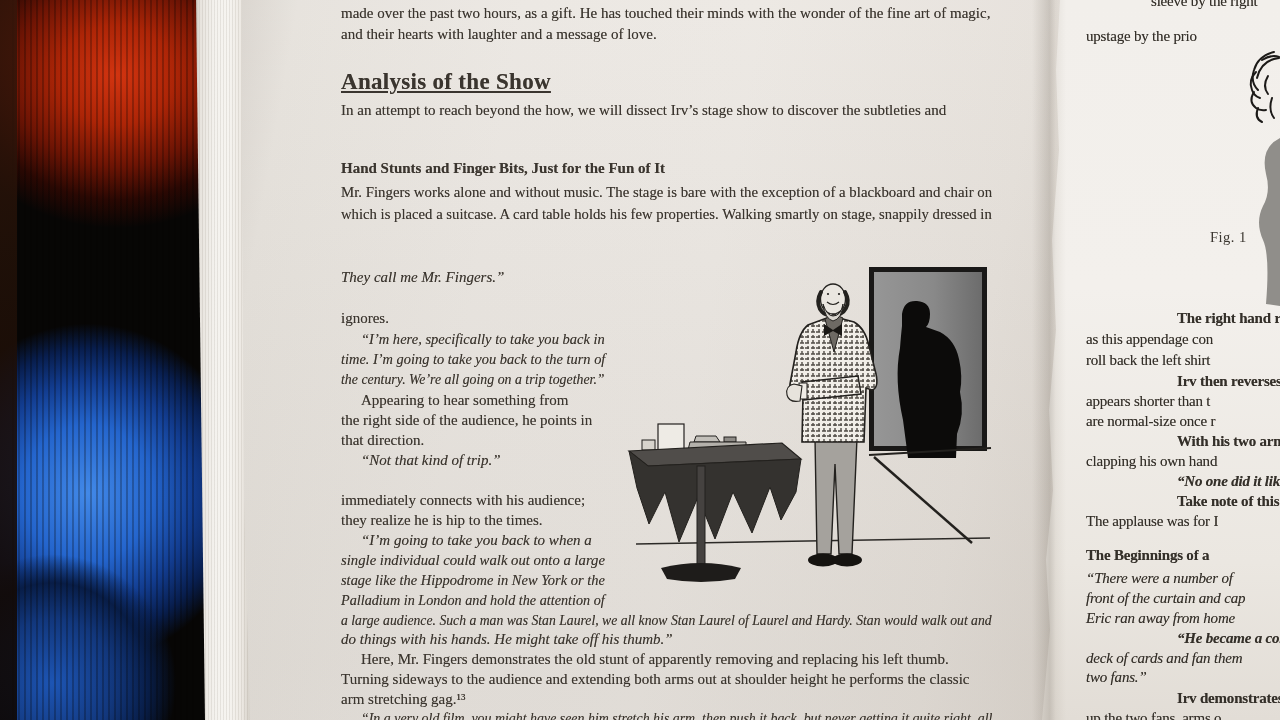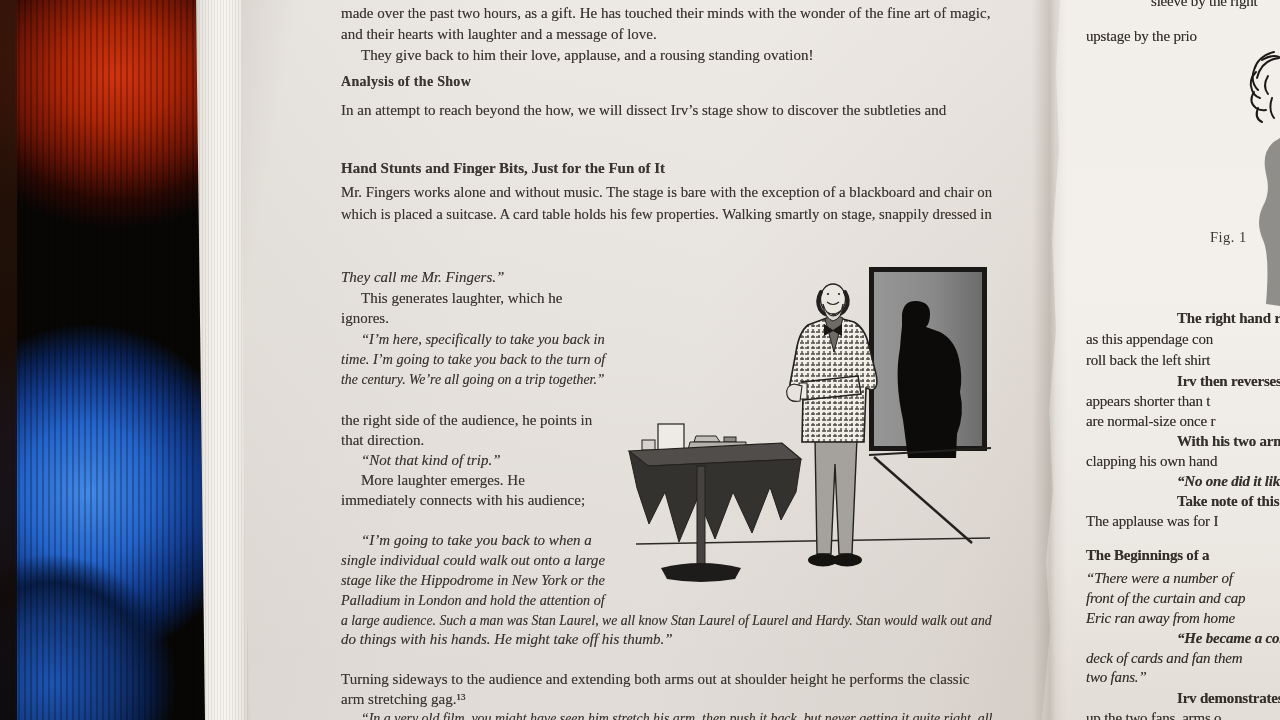--- a/index.html
+++ b/index.html
@@ -32,21 +32,21 @@
       linear-gradient(180deg, rgba(255,255,255,0.05), rgba(72,62,50,0.07) 92%),
       linear-gradient(100deg,#d9d4ce 0%,#e6e2dc 6%,#ebe7e2 30%,#ece8e3 55%,#e6e1db 85%,#ded8d1 100%);}
   .edge-shadow{position:absolute;left:1032px;top:0;width:34px;height:720px;z-index:7;
     background:linear-gradient(90deg, rgba(95,85,72,0) 0%, rgba(95,85,72,0.22) 52%, rgba(135,123,106,0.10) 70%, rgba(0,0,0,0) 100%);}
   
   .ln{position:absolute;left:341px;font-size:15px;line-height:20px;color:#3a352f;white-space:nowrap;
       z-index:8;text-shadow:0 0 0.5px rgba(70,58,46,0.55);}
   .ind{left:361px;}
   .it{font-style:italic;}
   .b{font-weight:bold;}
-  .h1{font-size:14px;letter-spacing:0.3px;}
+  .h1{font-size:23px;letter-spacing:0.3px;text-decoration:underline;}
   .w651{width:651px;} .w631{width:631px;} .w264{width:264px;} .w244{width:244px;} .w356{width:356px;}
   .rln{position:absolute;left:1086px;font-size:15px;line-height:20px;color:#332f29;white-space:nowrap;
        z-index:8;letter-spacing:-0.2px;text-shadow:0 0 0.5px rgba(60,50,40,0.5);}
   .rind{left:1177px;font-weight:bold;}
   .figlbl{position:absolute;left:1210px;top:229px;font-size:14.5px;color:#3a352f;z-index:8;letter-spacing:0.5px;}
   .illus{position:absolute;z-index:8;}
 </style>
 </head>
 <body>
 
@@ -59,43 +59,43 @@
   <div class="grain"></div>
   <div class="wood-strip"></div>
 
   <div class="fore-edge"></div>
   <div class="page-right"></div>
   <div class="page-left"></div>
   <div class="edge-shadow"></div>
 
   <div class="ln j w651" style="top:3px">made over the past two hours, as a gift. He has touched their minds with the wonder of the fine art of magic,</div>
   <div class="ln" style="top:24px">and their hearts with laughter and a message of love.</div>
-  <div class="ln ind" style="top:45px">They give back to him their love, applause, and a rousing standing ovation!</div>
   <div class="ln b h1" style="top:72px">Analysis of the Show</div>
   <div class="ln j w651" style="top:100px">In an attempt to reach beyond the how, we will dissect Irv’s stage show to discover the subtleties and</div>
   <div class="ln b j w356" style="top:158px">Hand Stunts and Finger Bits, Just for the Fun of It</div>
   <div class="ln j w651" style="top: 182px; transform-origin: 0px 0px; transform: scaleX(0.98786);">Mr. Fingers works alone and without music. The stage is bare with the exception of a blackboard and chair on</div>
   <div class="ln j w651" style="top: 204px; transform-origin: 0px 0px; transform: scaleX(0.980422);">which is placed a suitcase. A card table holds his few properties. Walking smartly on stage, snappily dressed in</div>
   <div class="ln it" style="top:267px">They call me Mr. Fingers.”</div>
-  <div class="ln ind j w244" style="top:288px">This generates laughter, which he</div>
   <div class="ln" style="top:308px">ignores.</div>
   <div class="ln ind it j w244" style="top: 329px; transform-origin: 0px 0px; transform: scaleX(0.968254);">“I’m here, specifically to take you back in</div>
   <div class="ln it j w264" style="top: 349px; transform-origin: 0px 0px; transform: scaleX(0.96);">time. I’m going to take you back to the turn of</div>
   <div class="ln it j w264" style="top: 369px; transform-origin: 0px 0px; transform: scaleX(0.923077);">the century. We’re all going on a trip together.”</div>
+  <div class="ln ind j w244" style="top:390px">Appearing to hear something from</div>
   <div class="ln j w264" style="top:410px">the right side of the audience, he points in</div>
   <div class="ln" style="top:430px">that direction.</div>
   <div class="ln ind it" style="top:450px">“Not that kind of trip.”</div>
-  <div class="ln ind j w244" style="top:470px">More laughter emerges. He</div>
   <div class="ln j w264" style="top:490px">immediately connects with his audience;</div>
+  <div class="ln" style="top:510px">they realize he is hip to the times.</div>
   <div class="ln ind it j w244" style="top:530px">“I’m going to take you back to when a</div>
   <div class="ln it j w264" style="top: 550px; transform-origin: 0px 0px; transform: scaleX(0.981413);">single individual could walk out onto a large</div>
   <div class="ln it j w264" style="top: 570px; transform-origin: 0px 0px; transform: scaleX(0.963504);">stage like the Hippodrome in New York or the</div>
   <div class="ln it j w264" style="top: 590px; transform-origin: 0px 0px; transform: scaleX(0.946237);">Palladium in London and hold the attention of</div>
   <div class="ln it j w651" style="top: 610px; transform-origin: 0px 0px; transform: scaleX(0.913043);">a large audience. Such a man was Stan Laurel, we all know Stan Laurel of Laurel and Hardy. Stan would walk out and</div>
   <div class="ln it" style="top:629px">do things with his hands. He might take off his thumb.”</div>
+  <div class="ln ind j w631" style="top:649px">Here, Mr. Fingers demonstrates the old stunt of apparently removing and replacing his left thumb.</div>
   <div class="ln j w651" style="top:669px">Turning sideways to the audience and extending both arms out at shoulder height he performs the classic</div>
   <div class="ln" style="top:689px">arm stretching gag.¹³</div>
   <div class="ln ind it j w631" style="top: 708px; transform-origin: 0px 0px; transform: scaleX(0.926579);">“In a very old film, you might have seen him stretch his arm, then push it back, but never getting it quite right, all</div>
 
   <svg class="illus" style="left:618px;top:252px;width:376px;height:334px" viewBox="0 0 376 334">
     <defs>
       <pattern id="plaid" width="11" height="11" patternUnits="userSpaceOnUse">
         <rect width="11" height="11" fill="#f1eee8"></rect>
         <path d="M0,3 H11 M0,8 H11" stroke="#514d47" stroke-width="1.7" stroke-dasharray="4 2"></path>
         <path d="M3,0 V11 M8,0 V11" stroke="#514d47" stroke-width="1.4" stroke-dasharray="3 3"></path>

